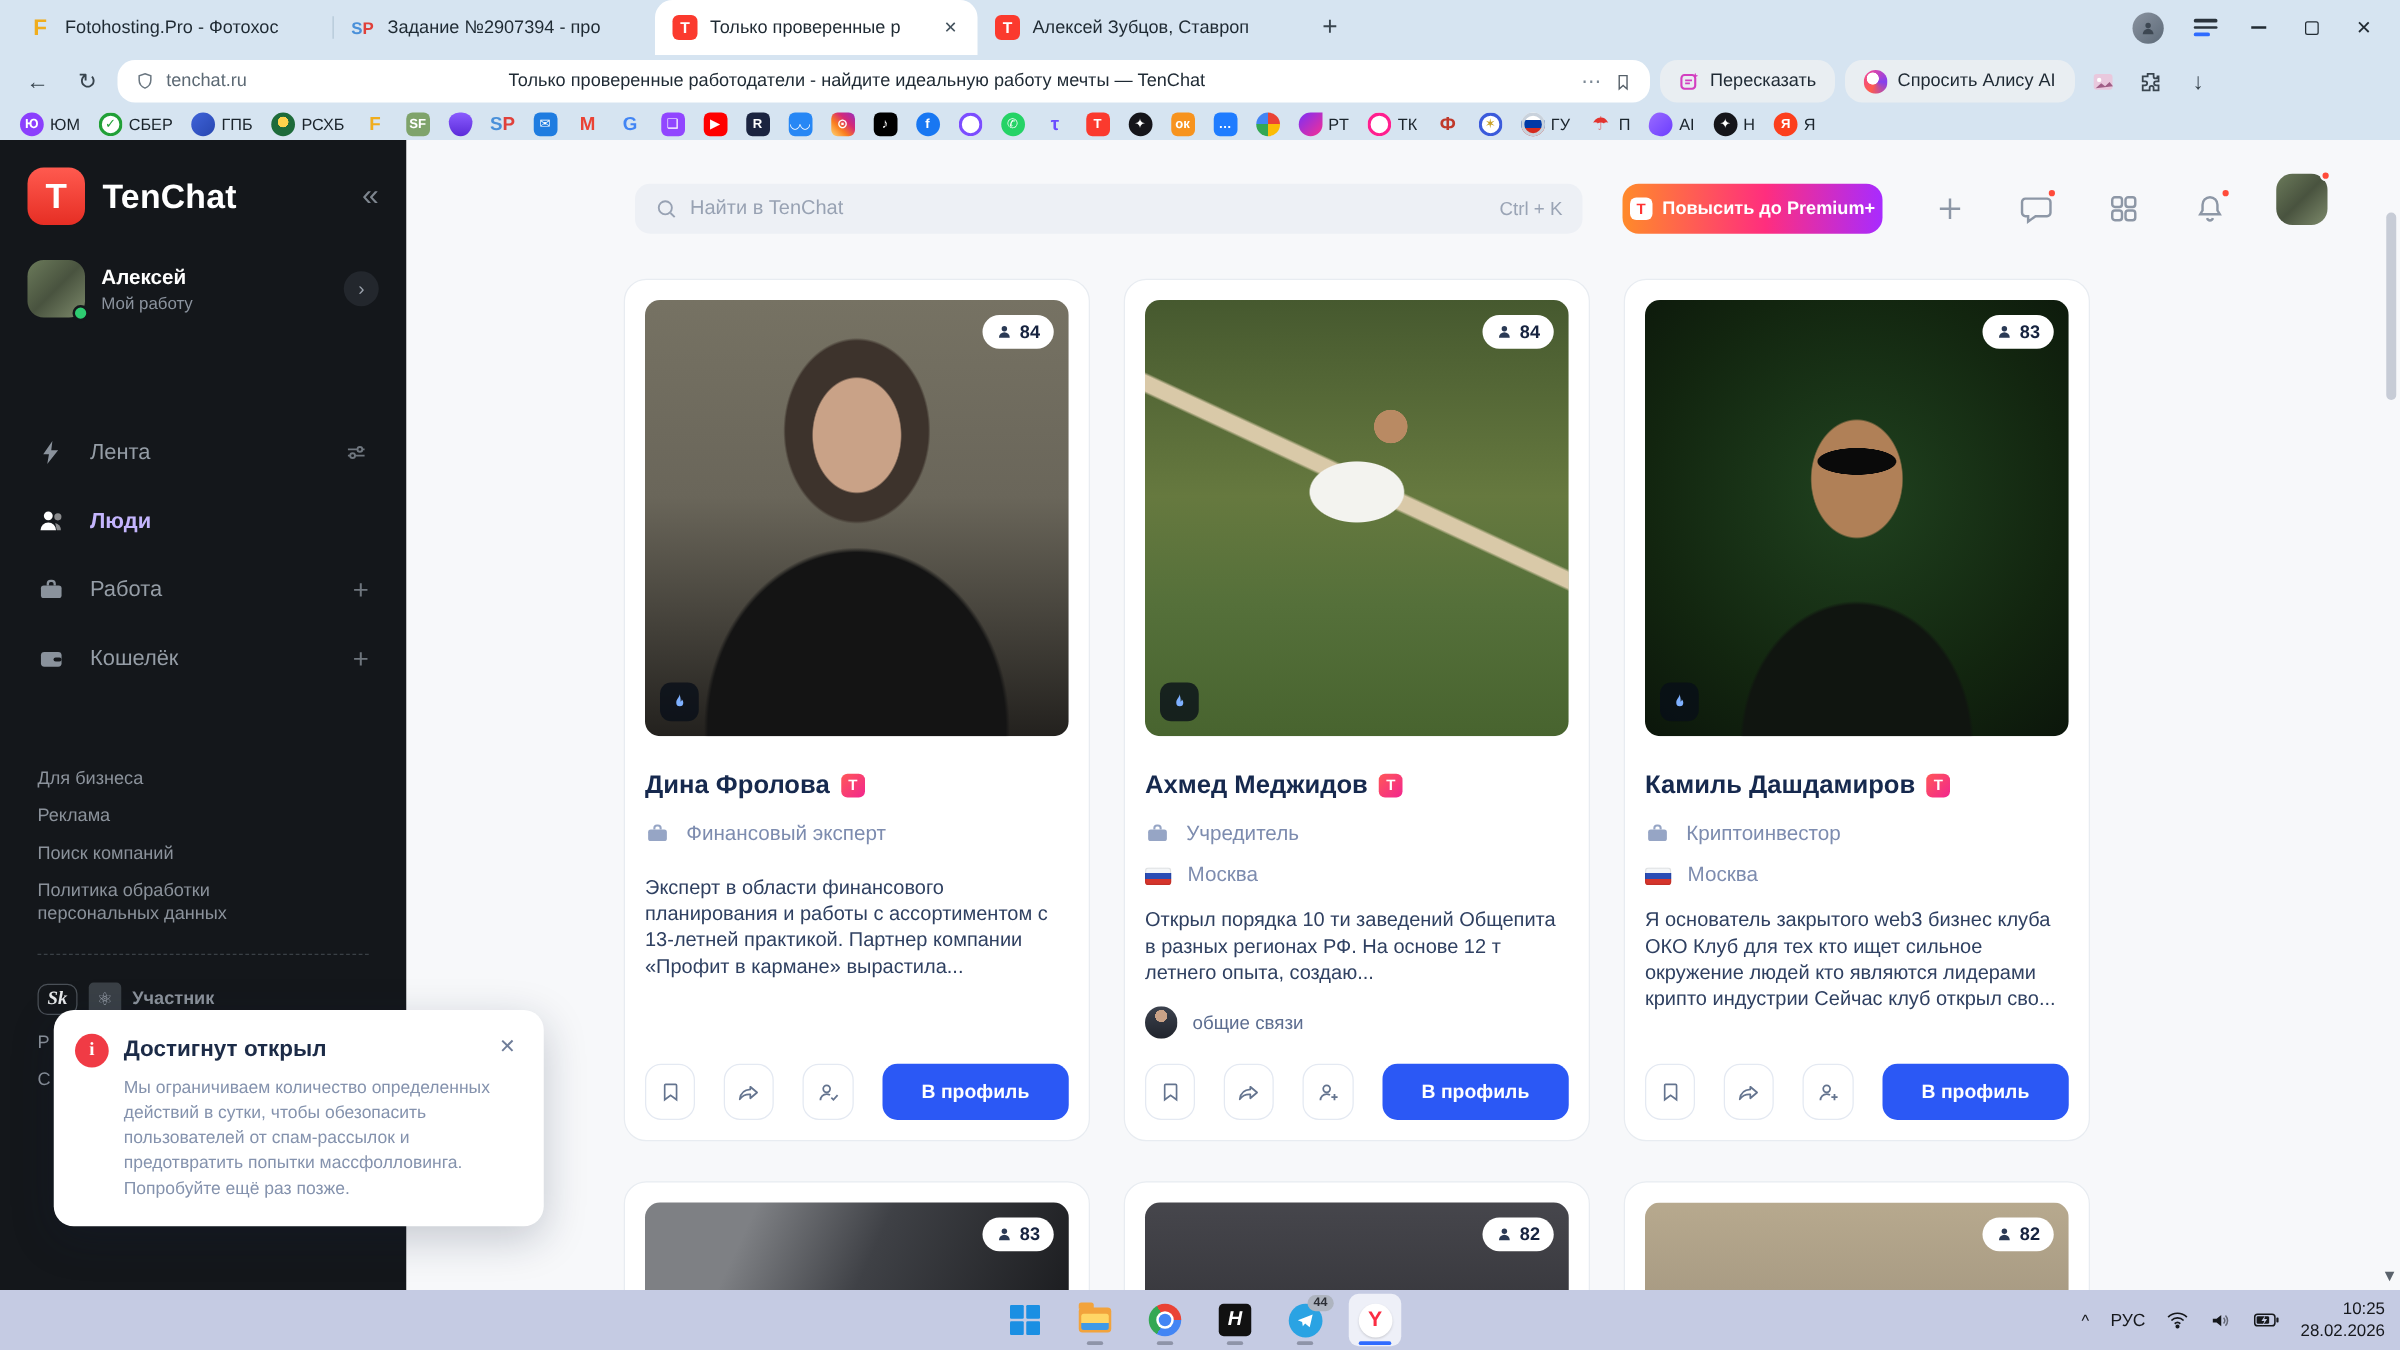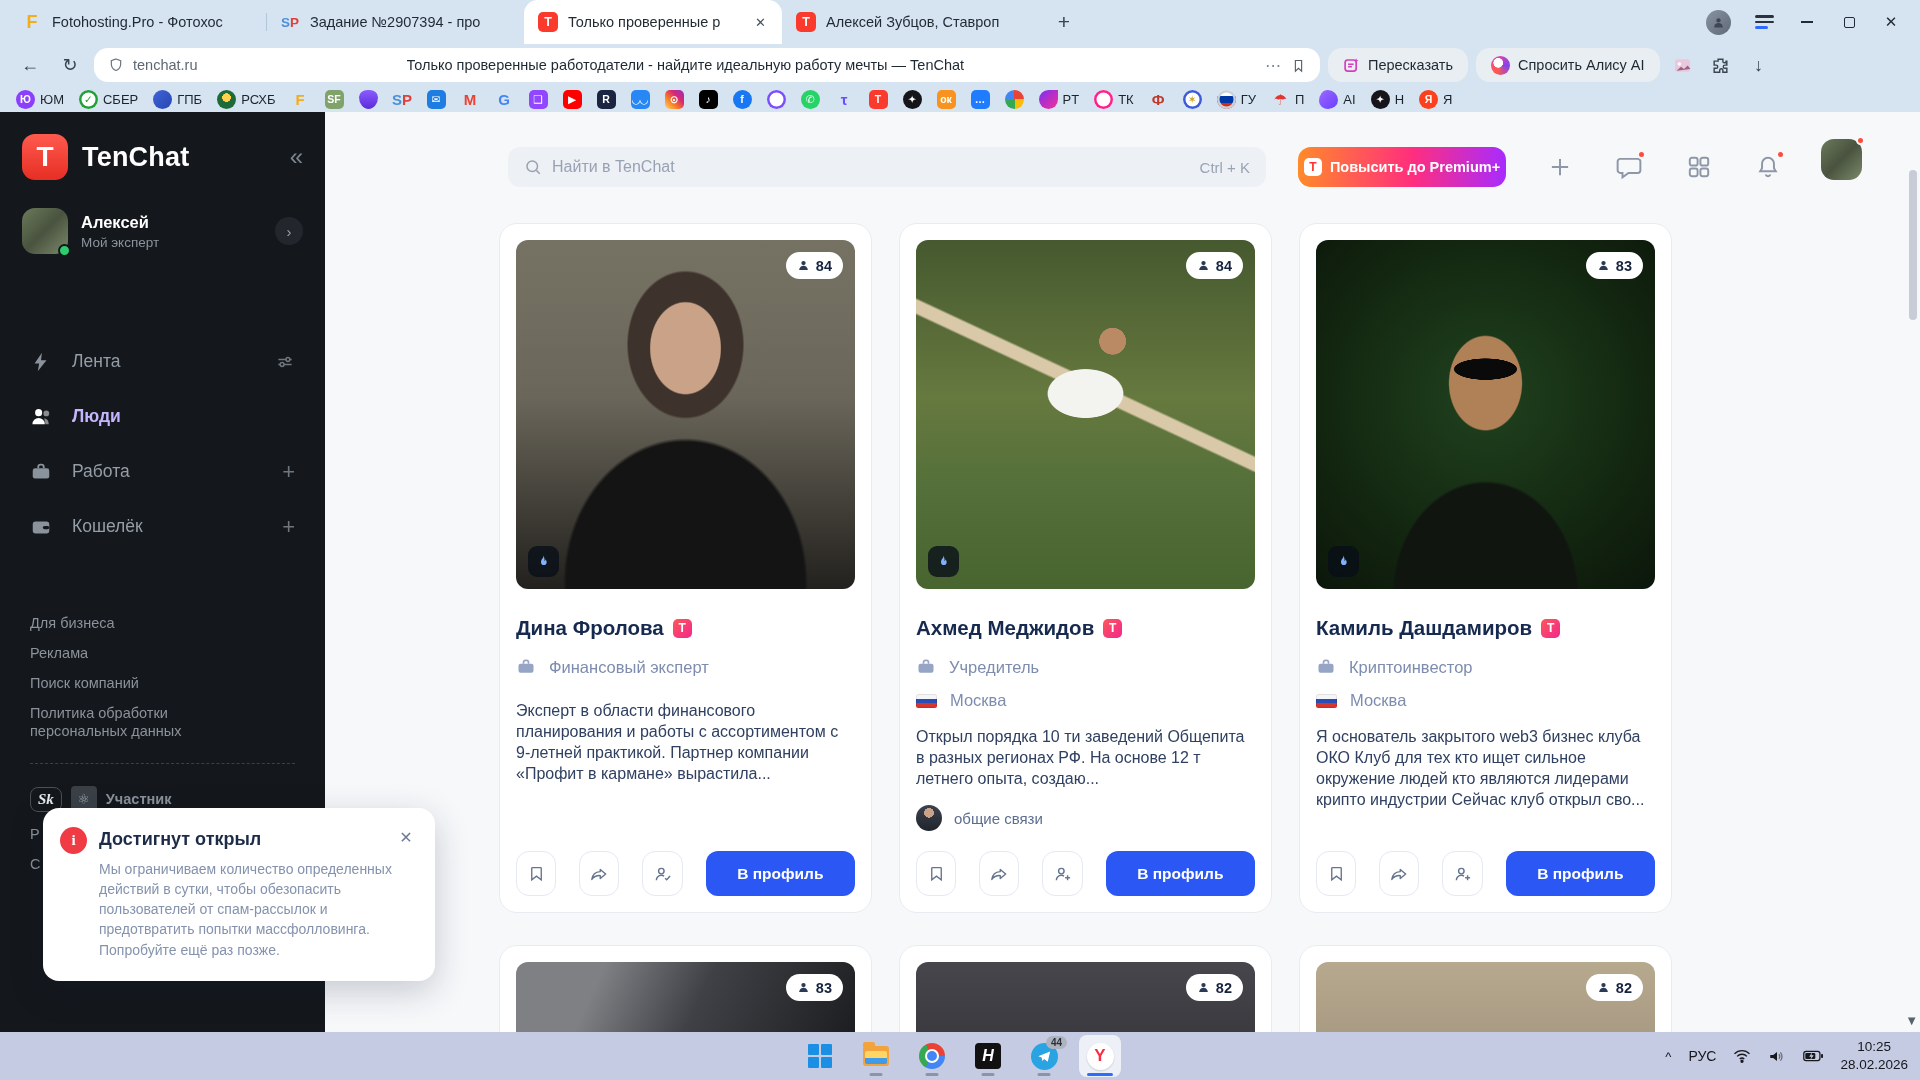--- a/index.html
+++ b/index.html
@@ -141,21 +141,21 @@
   .folder-ic::after{content:"";position:absolute;left:2px;top:5px;right:2px;bottom:2px;background:linear-gradient(180deg,#ffd666 55%,#3f9ae8 55%);border-radius:2px}
   .chrome-ic{width:26px;height:26px;border-radius:50%;background:conic-gradient(from -30deg,#ea4335 0 120deg,#4285f4 0 240deg,#34a853 0 360deg);position:relative}
   .chrome-ic::before{content:"";position:absolute;inset:6px;border-radius:50%;background:#fff}
   .chrome-ic::after{content:"";position:absolute;inset:8px;border-radius:50%;background:#4285f4}
   .h-ic{width:26px;height:26px;background:#111;color:#fff;font-weight:bold;font-size:16px;display:flex;align-items:center;justify-content:center;border-radius:4px;font-style:italic}
   .tg-ic{width:27px;height:27px;border-radius:50%;background:#2aa3e3;display:flex;align-items:center;justify-content:center}
   .tg-badge{position:absolute;top:1px;right:-2px;background:#aeb4bf;color:#2c2f35;font-size:10px;font-weight:bold;border-radius:8px;padding:1px 5px}
   .y-ic{width:27px;height:27px;border-radius:50%;background:#fff;display:flex;align-items:center;justify-content:center;font-weight:bold;font-size:17px;color:#fb2d43;box-shadow:0 1px 2px rgba(0,0,0,.15)}
   .tray{margin-left:auto;display:flex;align-items:center;gap:17px;padding-right:12px;color:#16181c;font-size:14px}
   .tray-chev{font-size:13px}
-  .clockbox{text-align:center;line-height:1.3;font-size:13.5px}
+  .clockbox{text-align:right;line-height:1.3;font-size:13.5px}
 </style>
 </head>
 <body>
 
 <div class="chrome">
   <div class="tabs-row">
     <div class="tab">
       <span class="favicon f">F</span>
       <span class="tt">Fotohosting.Pro - Фотохос</span>
     </div>
@@ -366,21 +366,21 @@
       <div class="tc-logo">T</div>
       <div class="brand-name">TenChat</div>
       <div class="collapse">«</div>
     </div>
     <div class="profile-row">
       <div class="side-avatar">
           <span class="online-dot"></span>
         </div>
       <div>
         <div class="prof-name">Алексей</div>
-        <div class="prof-sub">Мой эксперт</div>
+        <div class="prof-sub">Мой работу</div>
       </div>
       <div class="prof-chev">›</div>
     </div>
 
     <nav class="menu">
       <div class="menu-item">
         <span class="mi-ic">
             <svg width="22" height="22" viewBox="0 0 24 24" fill="currentColor">
               <path d="M13 2L5 13.5h5L8.5 22 18 10h-6l1-8z"></path>
             </svg>
@@ -508,21 +508,21 @@
         <span>Дина Фролова</span>
         <span class="tcb">T</span>
       </div>
       <div class="meta-row">
         <svg width="20" height="20" viewBox="0 0 24 24">
             <rect x="3" y="8" width="18" height="11" rx="2.5" fill="#96a5c5"></rect>
             <path d="M9 8V6.5A2.5 2.5 0 0111.5 4h1A2.5 2.5 0 0115 6.5V8" fill="none" stroke="#96a5c5" stroke-width="2"></path>
           </svg>
         <span>Финансовый эксперт</span>
       </div>
-      <div class="card-desc">Эксперт в области финансового планирования и работы с ассортиментом с 9-летней практикой. Партнер компании «Профит в кармане» вырастила...</div>
+      <div class="card-desc">Эксперт в области финансового планирования и работы с ассортиментом с 13-летней практикой. Партнер компании «Профит в кармане» вырастила...</div>
       <div class="actions">
         <span class="act-btn">
             <svg width="19" height="19" viewBox="0 0 24 24" fill="none" stroke="currentColor" stroke-width="1.7">
               <path d="M7 4.5h10a1 1 0 011 1V20l-6-4.6L6 20V5.5a1 1 0 011-1z"></path>
             </svg>
           </span>
         <span class="act-btn">
             <svg width="20" height="20" viewBox="0 0 24 24" fill="none" stroke="currentColor" stroke-width="1.7" stroke-linejoin="round">
               <path d="M13.5 6.5L20 12l-6.5 5.5v-3.6c-4.6-.3-7.6 1.2-10.1 4.6.7-5.6 3.9-9 10.1-9.4z"></path>
             </svg>

